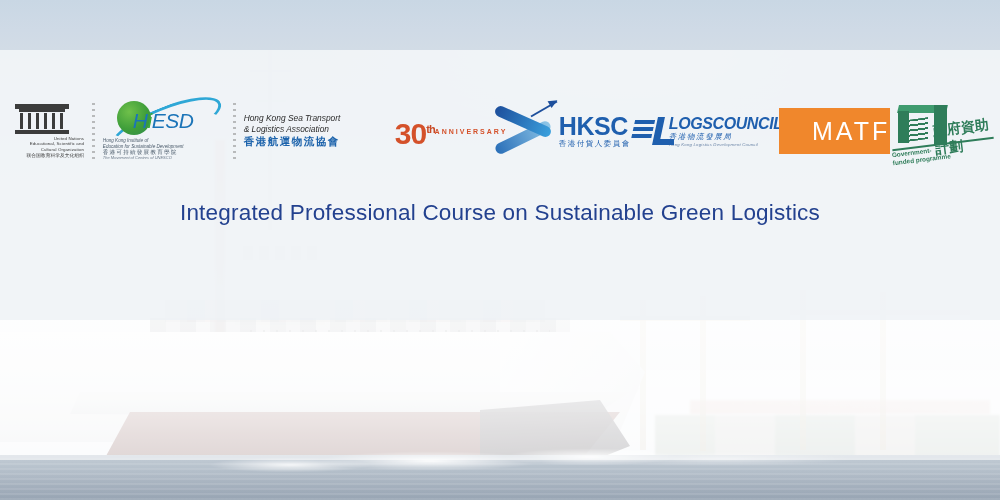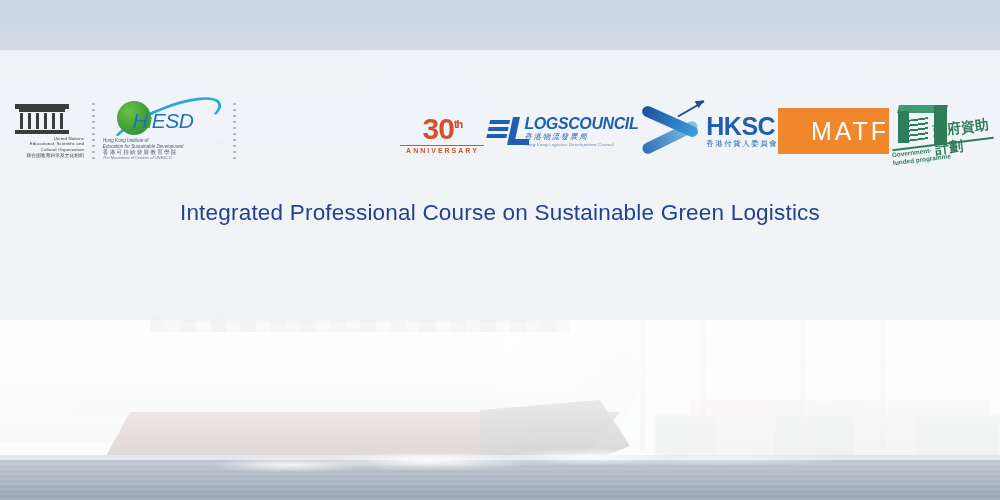--- a/index.html
+++ b/index.html
@@ -275,21 +275,21 @@
     content:""; position:absolute; left:0; top:9px; width:14px; height:7px;
     border:2px solid #1b62ab; border-top:none; border-radius:0 0 14px 14px;
   }
   .hkstla .abbr { font-size:12.5px; font-weight:bold; color:#1b62ab; letter-spacing:-.3px; }
   .hkstla .txt { display:flex; flex-direction:column; gap:1px; }
   .hkstla .en { font-size:8.4px; font-style:italic; color:#2b2b2b; line-height:10px; }
   .hkstla .cn { font-size:10.5px; font-weight:bold; color:#1b62ab; letter-spacing:1.5px; }
   .hkstla .left { display:flex; flex-direction:column; align-items:center; }
 
   
-  .anniv { width:96px; flex-direction:column; align-items:center; }
+  .anniv { width:96px; align-items:center; }
   .anniv .num {
     font-size:30px; font-weight:bold; color:#d4512a; letter-spacing:-1px; line-height:30px;
     position:relative;
   }
   .anniv .num .th {
     font-size:11px; vertical-align:super; color:#c94a25;
   }
   .anniv .word {
     font-size:7px; font-weight:bold; color:#d4512a; letter-spacing:2px; margin-top:1px;
   }
@@ -479,49 +479,54 @@
           <div>Hong Kong Institute of</div>
           <div>Education for Sustainable Development</div>
           <div class="cn">香港可持續發展教育學院</div>
           <div class="tiny">The Movement of Centres of UNESCO</div>
         </div>
       </div>
 
       <div class="divider-dots"></div>
 
       <div class="logo hkstla">
+        <div class="txt">
+          <div class="en">Hong Kong Sea Transport</div>
+          <div class="en">&amp; Logistics Association</div>
+          <div class="cn">香港航運物流協會</div>
+        </div>
       </div>
 
       <div class="logo anniv">
         <div class="num"><span>30</span><span class="th">th</span></div>
         <div class="rule"></div>
         <div class="word">ANNIVERSARY</div>
-      </div>
-
-      <div class="logo logs">
-        <div class="el">
-          <div class="bars"></div>
-            <div class="L"></div>
-        </div>
-        <div class="txt">
-          <div class="wordmark">LOGSCOUNCIL</div>
-          <div class="cn">香港物流發展局</div>
-          <div class="tiny">Hong Kong Logistics Development Council</div>
-        </div>
       </div>
 
       <div class="logo hksc">
         <div class="xmark">
           <div class="s2"></div>
             <div class="s1"></div>
             <div class="arrow"></div>
         </div>
         <div class="txt">
           <div class="abbr">HKSC</div>
           <div class="cn">香港付貨人委員會</div>
+        </div>
+      </div>
+
+      <div class="logo logs">
+        <div class="el">
+          <div class="bars"></div>
+            <div class="L"></div>
+        </div>
+        <div class="txt">
+          <div class="wordmark">LOGSCOUNCIL</div>
+          <div class="cn">香港物流發展局</div>
+          <div class="tiny">Hong Kong Logistics Development Council</div>
         </div>
       </div>
 
       <div class="logo matf">
         <div class="box">MATF</div>
       </div>
 
       <div class="logo gov">
         <div class="mark">
           <div class="arch">

